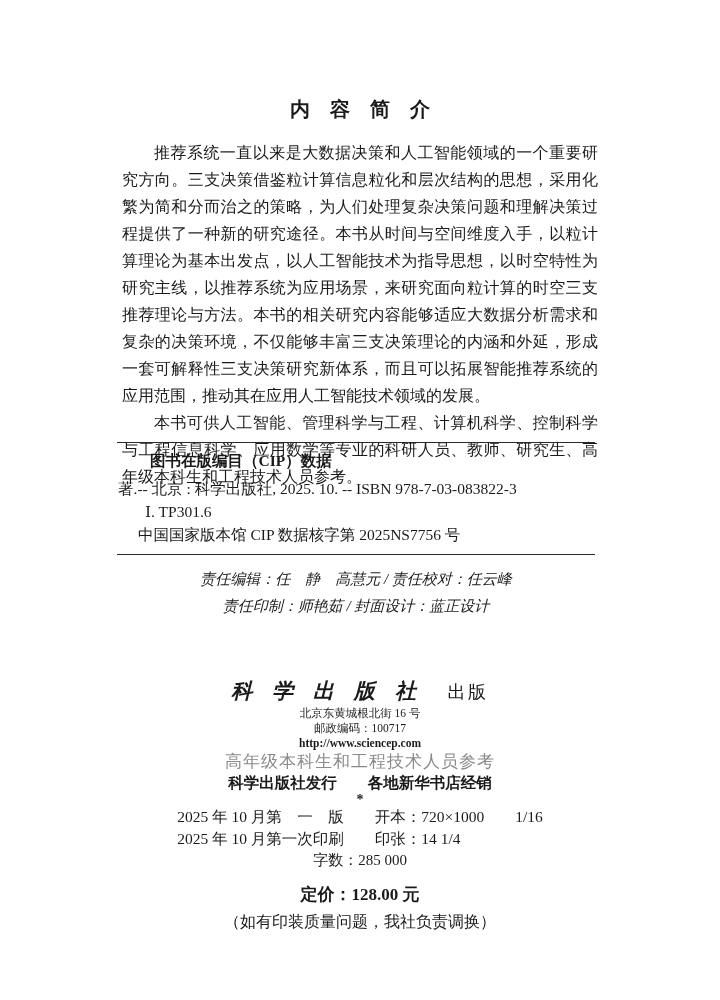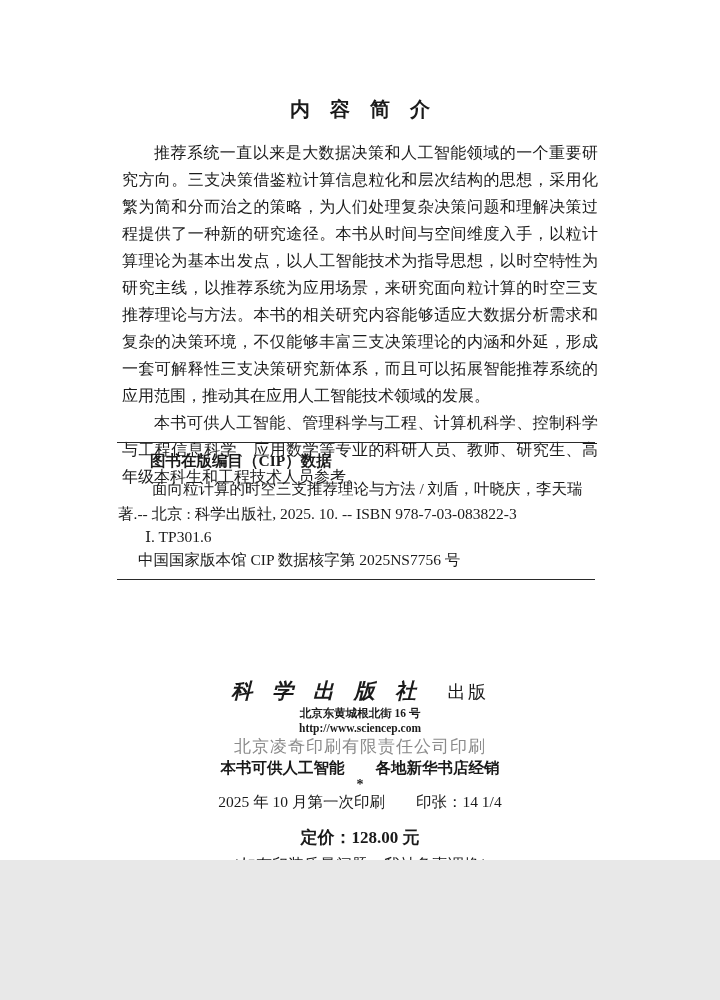--- a/index.html
+++ b/index.html
@@ -1,20 +1,20 @@
 <!DOCTYPE html>
 <html><head>
 <meta charset="utf-8">
 <style>
   * { margin: 0; padding: 0; box-sizing: border-box; }
   html, body { background: #e8e8e8; }
   .page {
     position: relative;
     width: 720px;
-    height: 860px;
+    height: 1000px;
     margin: 0 auto;
     background: #ffffff;
     color: #1a1a1a;
     font-family: "Liberation Serif", "DejaVu Serif", serif;
     overflow: hidden;
   }
 
   
   .abstract-section {
     position: absolute;
@@ -82,21 +82,21 @@
   }
   .publisher-line { line-height: 26px; white-space: pre; }
   .publisher-name {
     font-size: 21px;
     font-weight: bold;
     font-style: italic;
     letter-spacing: 0.35em;
     text-align: right;
   }
   .publisher-suffix { font-size: 18px; margin-left: 24px; letter-spacing: 0.15em; }
-  .addr-line { font-size: 11.5px; font-weight: 700; line-height: 15px; white-space: pre; }
+  .addr-line { font-size: 11.5px; font-weight: 400; line-height: 15px; white-space: pre; }
   .addr-line.url { font-weight: 700; }
   .printer-line { font-size: 17px; color: #8a8a8a; line-height: 21px; letter-spacing: 1px; white-space: pre; }
   .distribution-line { font-size: 15.5px; font-weight: 600; line-height: 21px; white-space: pre; }
   .star-line { font-size: 14px; font-weight: bold; line-height: 13px; }
   .print-info { width: fit-content; margin: 0 auto; text-align: left; }
   .print-info-line { font-size: 15.5px; line-height: 22px; white-space: pre; }
   .wordcount-line { font-size: 15px; line-height: 20px; white-space: pre; }
   .price-line { font-size: 17px; font-weight: bold; line-height: 22px; margin-top: 14px; white-space: pre; }
   .notice-line { font-size: 16px; line-height: 24px; margin-top: 4px; white-space: pre; }
 </style>
@@ -106,34 +106,40 @@
 <div class="page">
 
   <div class="abstract-section">
     <div class="abstract-title">内　容　简　介</div>
     <p class="abstract-para first">推荐系统一直以来是大数据决策和人工智能领域的一个重要研究方向。三支决策借鉴粒计算信息粒化和层次结构的思想，采用化繁为简和分而治之的策略，为人们处理复杂决策问题和理解决策过程提供了一种新的研究途径。本书从时间与空间维度入手，以粒计算理论为基本出发点，以人工智能技术为指导思想，以时空特性为研究主线，以推荐系统为应用场景，来研究面向粒计算的时空三支推荐理论与方法。本书的相关研究内容能够适应大数据分析需求和复杂的决策环境，不仅能够丰富三支决策理论的内涵和外延，形成一套可解释性三支决策研究新体系，而且可以拓展智能推荐系统的应用范围，推动其在应用人工智能技术领域的发展。</p>
     <p class="abstract-para">本书可供人工智能、管理科学与工程、计算机科学、控制科学与工程信息科学、应用数学等专业的科研人员、教师、研究生、高年级本科生和工程技术人员参考。</p>
   </div>
 
   <div class="cip-block">
     <div class="cip-heading">图书在版编目（CIP）数据</div>
-    <div class="cip-line l1">面向粒计算的时空三支推荐理论与方法 / 刘盾，叶晓庆，李天瑞</div>
     <div class="cip-line l2">著.-- 北京 : 科学出版社, 2025. 10. -- ISBN 978-7-03-083822-3</div>
     <div class="cip-line l3">Ⅰ. TP301.6</div>
     <div class="cip-line l4">中国国家版本馆 CIP 数据核字第 2025NS7756 号</div>
   </div>
 
+  <div class="staff-block">
+    <div class="staff-line">责任编辑：任　静　高慧元 / 责任校对：任云峰</div>
+    <div class="staff-line">责任印制：师艳茹 / 封面设计：蓝正设计</div>
+  </div>
 
   <div class="colophon">
     <div class="publisher-line"><span class="publisher-name">科 学 出 版 社</span><span class="publisher-suffix">出版</span></div>
     <div class="addr-line">北京东黄城根北街 16 号</div>
+    <div class="addr-line">邮政编码：100717</div>
     <div class="addr-line url">http://www.sciencep.com</div>
-    <div class="printer-line">北京凌奇印刷有限责任公司印刷</div>
-    <div class="distribution-line">本书可供人工智能　　各地新华书店经销</div>
+    <div class="printer-line">高年级本科生和工程技术人员参考</div>
+    <div class="distribution-line">科学出版社发行　　各地新华书店经销</div>
     <div class="star-line">*</div>
     <div class="print-info">
+      <div class="print-info-line">2025 年 10 月第　一　版　　开本：720×1000　　1/16</div>
       <div class="print-info-line">2025 年 10 月第一次印刷　　印张：14 1/4</div>
     </div>
+    <div class="wordcount-line">字数：285 000</div>
     <div class="price-line">定价：128.00 元</div>
     <div class="notice-line">（如有印装质量问题，我社负责调换）</div>
   </div>
 
 </div>
 
 </body></html>

